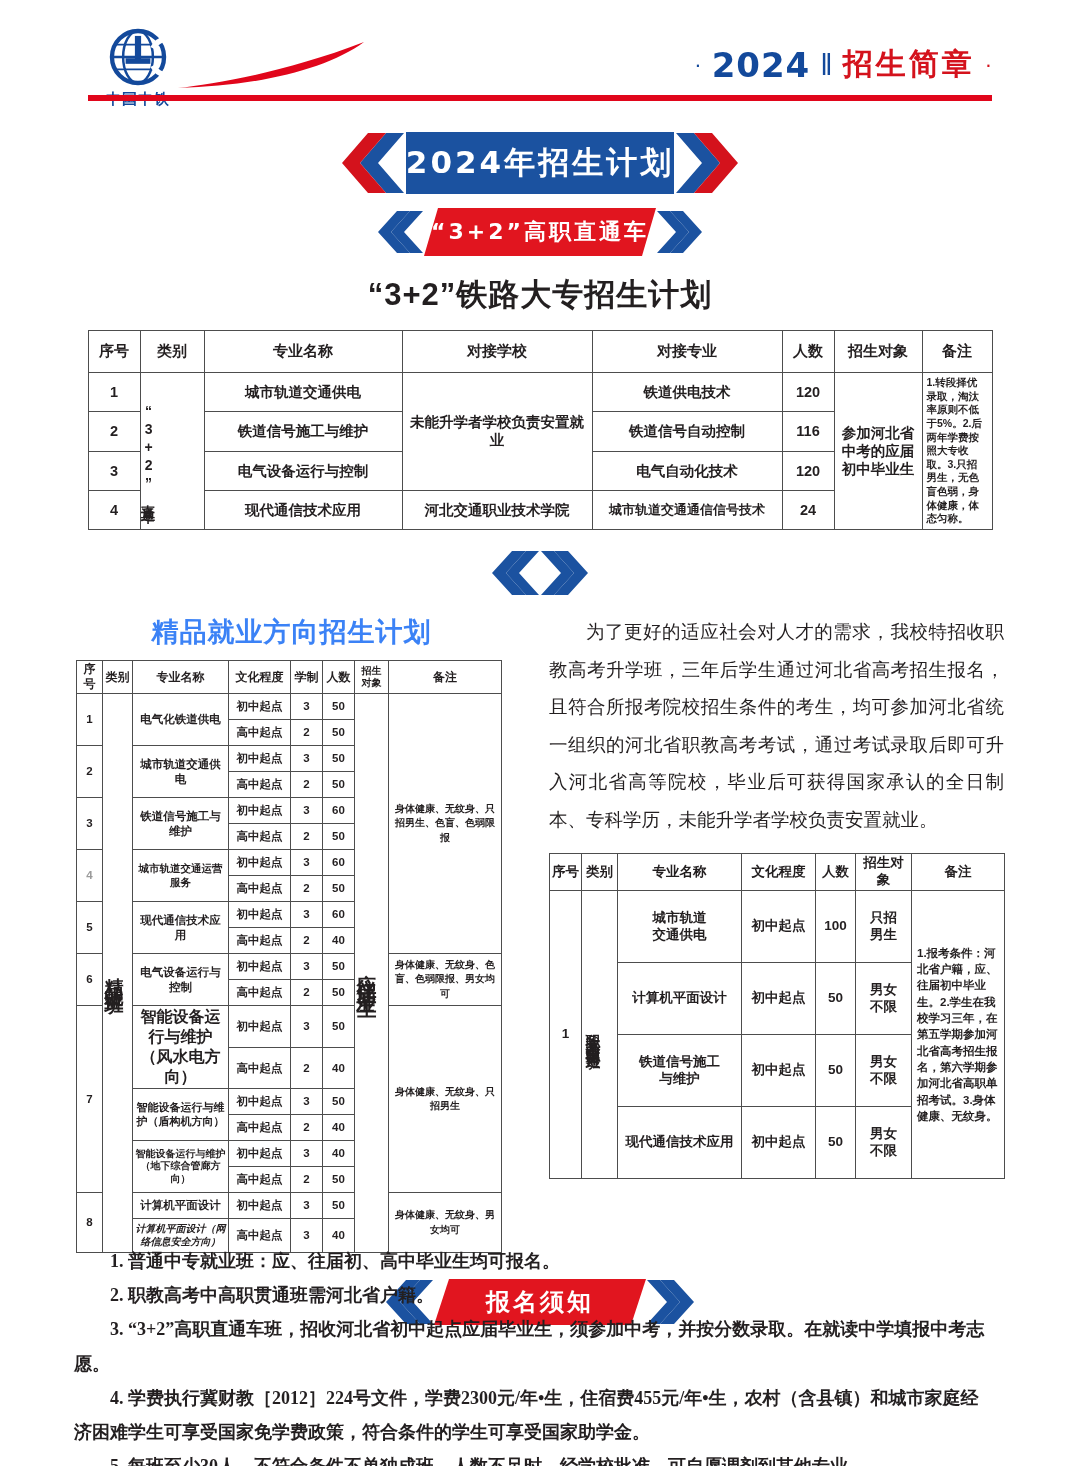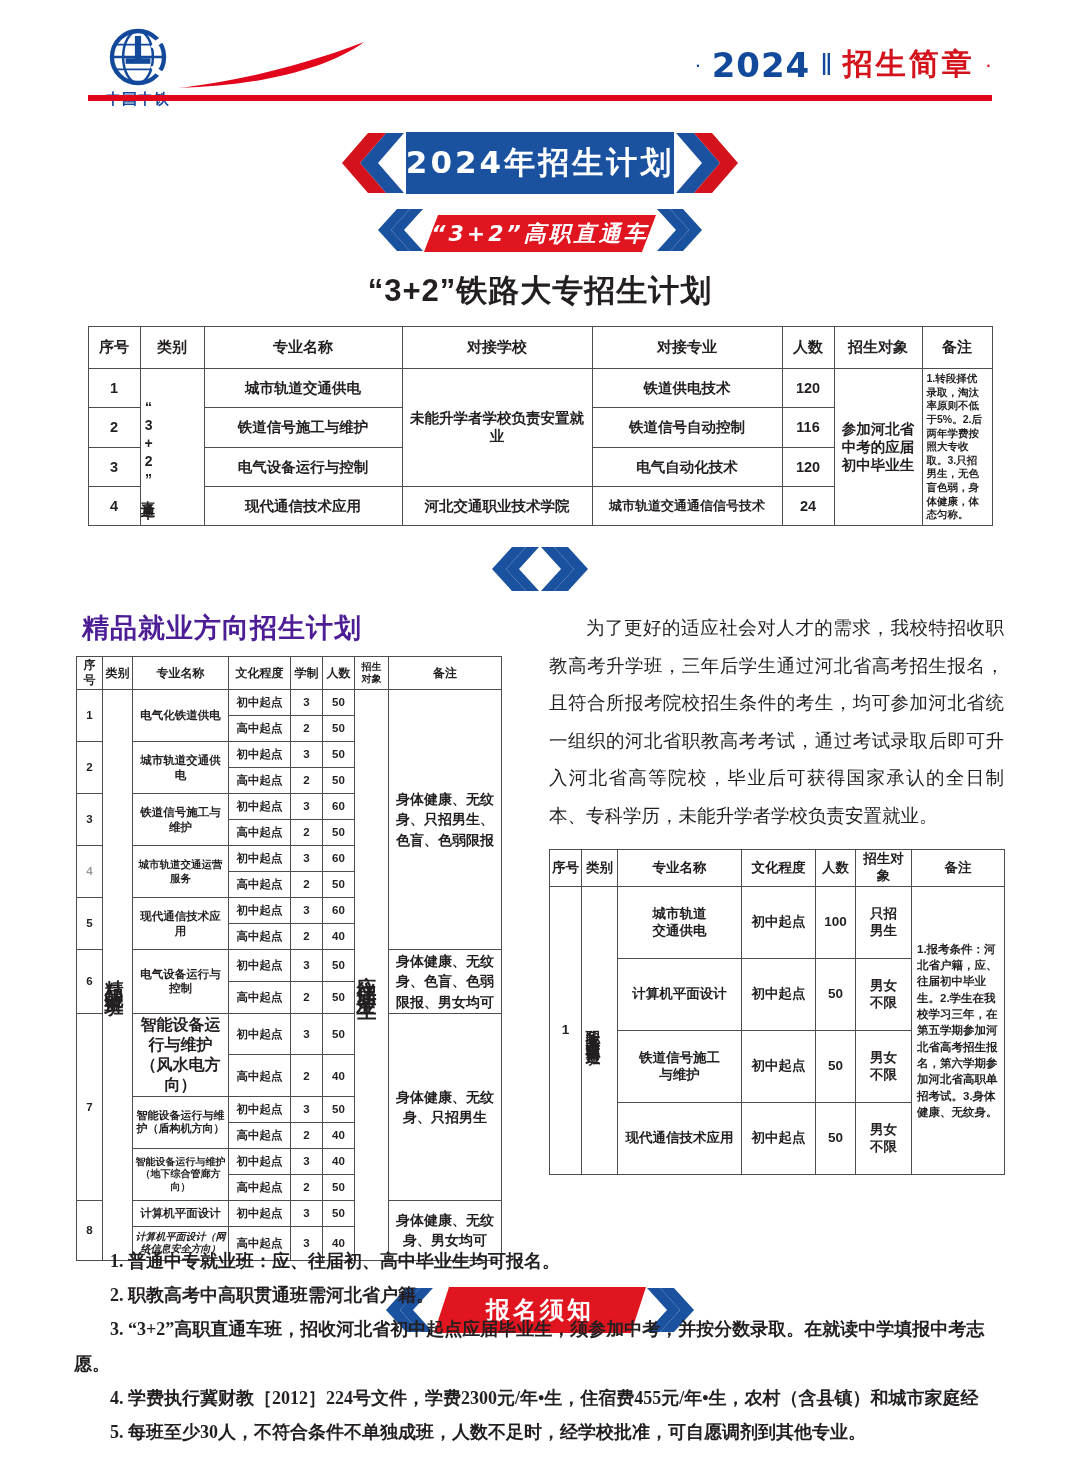--- a/index.html
+++ b/index.html
@@ -42,40 +42,40 @@
     font-size:34px; font-weight:bold; color:#13499b; letter-spacing:1px;
   }
   .hr-bar{ color:#13499b; font-size:30px; font-weight:300; }
   .hr-cn{
     font-family:"DejaVu Serif","Liberation Serif",serif;
     font-size:30px; font-weight:bold; color:#d4121c; letter-spacing:3px;
   }
   .hr-dot2{ color:#d4121c; font-size:22px; line-height:1; }
 
   
-  .ribbon-row{ display:flex; justify-content:center; align-items:flex-end; }
+  .ribbon-row{ display:flex; justify-content:center; align-items:center; }
   .chev{ flex:0 0 auto; }
   .ribbon-body{
     position:relative; display:flex; align-items:center; justify-content:center;
     color:#fff;
   }
   .ribbon-blue .ribbon-body{ background:#1b52a0; }
   .ribbon-red  .ribbon-body{ background:#e1151f; }
   .ribbon-label{
     font-family:"DejaVu Sans","Liberation Sans",sans-serif;
     font-weight:bold; letter-spacing:3px; white-space:nowrap;
   }
 
   
   .plain-title{
     text-align:center; font-size:31px; font-weight:bold; letter-spacing:1px;
     color:#231f20;
   }
   .col-title{
-    font-size:27px; font-weight:bold; color:#4c1d95; letter-spacing:1px;
+    font-size:27px; font-weight:bold; color:#3b82f6; letter-spacing:1px;text-align:center;
   }
 
   
   table{ border-collapse:collapse; table-layout:fixed; }
   table td, table th{
     border:1.3px solid #4d4d4d;
     text-align:center; vertical-align:middle;
     color:#231f20; font-weight:bold;
     padding:1px 2px;
     line-height:1.25;
@@ -100,21 +100,21 @@
   .t2 td{ height:26px; }
   .t2 .maj{ font-size:11.5px; }
   .t2 .vert{
     writing-mode:vertical-rl; text-orientation:upright;
     font-size:19px; letter-spacing:4px; white-space:nowrap; line-height:1;
   }
   .t2 .vert2{
     writing-mode:vertical-rl; text-orientation:upright;
     font-size:20px; letter-spacing:5px; white-space:nowrap; line-height:1;
   }
-  .t2 .rmk{ font-size:14px; line-height:1.45; }
+  .t2 .rmk{ font-size:10px; line-height:1.45; }
 
   
   .t3{ width:455px; font-size:13.5px; }
   .t3 th{ height:30px; font-size:13.5px; }
   .t3 td{ height:30px; }
   .t3 .vert{
     writing-mode:vertical-rl; text-orientation:upright;
     font-size:14.5px; letter-spacing:2px; white-space:nowrap; line-height:1.1;
   }
   .t3 .note{
@@ -176,21 +176,21 @@
     <path d="M20 1 L2 1 L28 31 L2 61 L20 61 L46 31 Z" fill="#1b52a0"></path>
     <path d="M38 1 L20 1 L46 31 L20 61 L38 61 L64 31 Z" fill="#d4121c"></path>
   </svg>
 </div>
 
 <div class="ribbon-row ribbon-red" style="margin-top:14px;">
   <svg class="chev" width="46" height="44" viewBox="0 0 46 44">
     <path d="M32 1 L45 1 L26 22 L45 43 L32 43 L13 22 Z" fill="#1b52a0"></path>
     <path d="M19 1 L32 1 L13 22 L32 43 L19 43 L0 22 Z" fill="#1b52a0"></path>
   </svg>
-  <div class="ribbon-body" style="width:232px;height:37px;clip-path:polygon(14px 0,100% 0,calc(100% - 14px) 100%,0 100%);font-style:italic;">
+  <div class="ribbon-body" style="width:232px;height:48px;clip-path:polygon(14px 0,100% 0,calc(100% - 14px) 100%,0 100%);">
     <span class="ribbon-label" style="font-size:22px;">“3+2”高职直通车</span>
   </div>
   <svg class="chev" width="46" height="44" viewBox="0 0 46 44">
     <path d="M14 1 L1 1 L20 22 L1 43 L14 43 L33 22 Z" fill="#1b52a0"></path>
     <path d="M27 1 L14 1 L33 22 L14 43 L27 43 L46 22 Z" fill="#1b52a0"></path>
   </svg>
 </div>
 
 <div class="plain-title" style="margin-top:18px;">“3+2”铁路大专招生计划</div>
 
@@ -513,14 +513,15 @@
     <path d="M14 1 L1 1 L21 23 L1 45 L14 45 L34 23 Z" fill="#1b52a0"></path>
     <path d="M28 1 L14 1 L34 23 L14 45 L28 45 L48 23 Z" fill="#1b52a0"></path>
   </svg>
 </div>
 
 <div class="notes" style="top:1244px;">
   <div class="note-line">1. 普通中专就业班：应、往届初、高中毕业生均可报名。</div>
   <div class="note-line">2. 职教高考中高职贯通班需河北省户籍。</div>
   <div class="note-line">3. “3+2”高职直通车班，招收河北省初中起点应届毕业生，须参加中考，并按分数录取。在就读中学填报中考志愿。</div>
   <div class="note-line">4. 学费执行冀财教［2012］224号文件，学费2300元/年•生，住宿费455元/年•生，农村（含县镇）和城市家庭经</div>
+  <div class="note-line cont">济困难学生可享受国家免学费政策，符合条件的学生可享受国家助学金。</div>
   <div class="note-line">5. 每班至少30人，不符合条件不单独成班，人数不足时，经学校批准，可自愿调剂到其他专业。</div>
 </div>
 
 </body></html>

